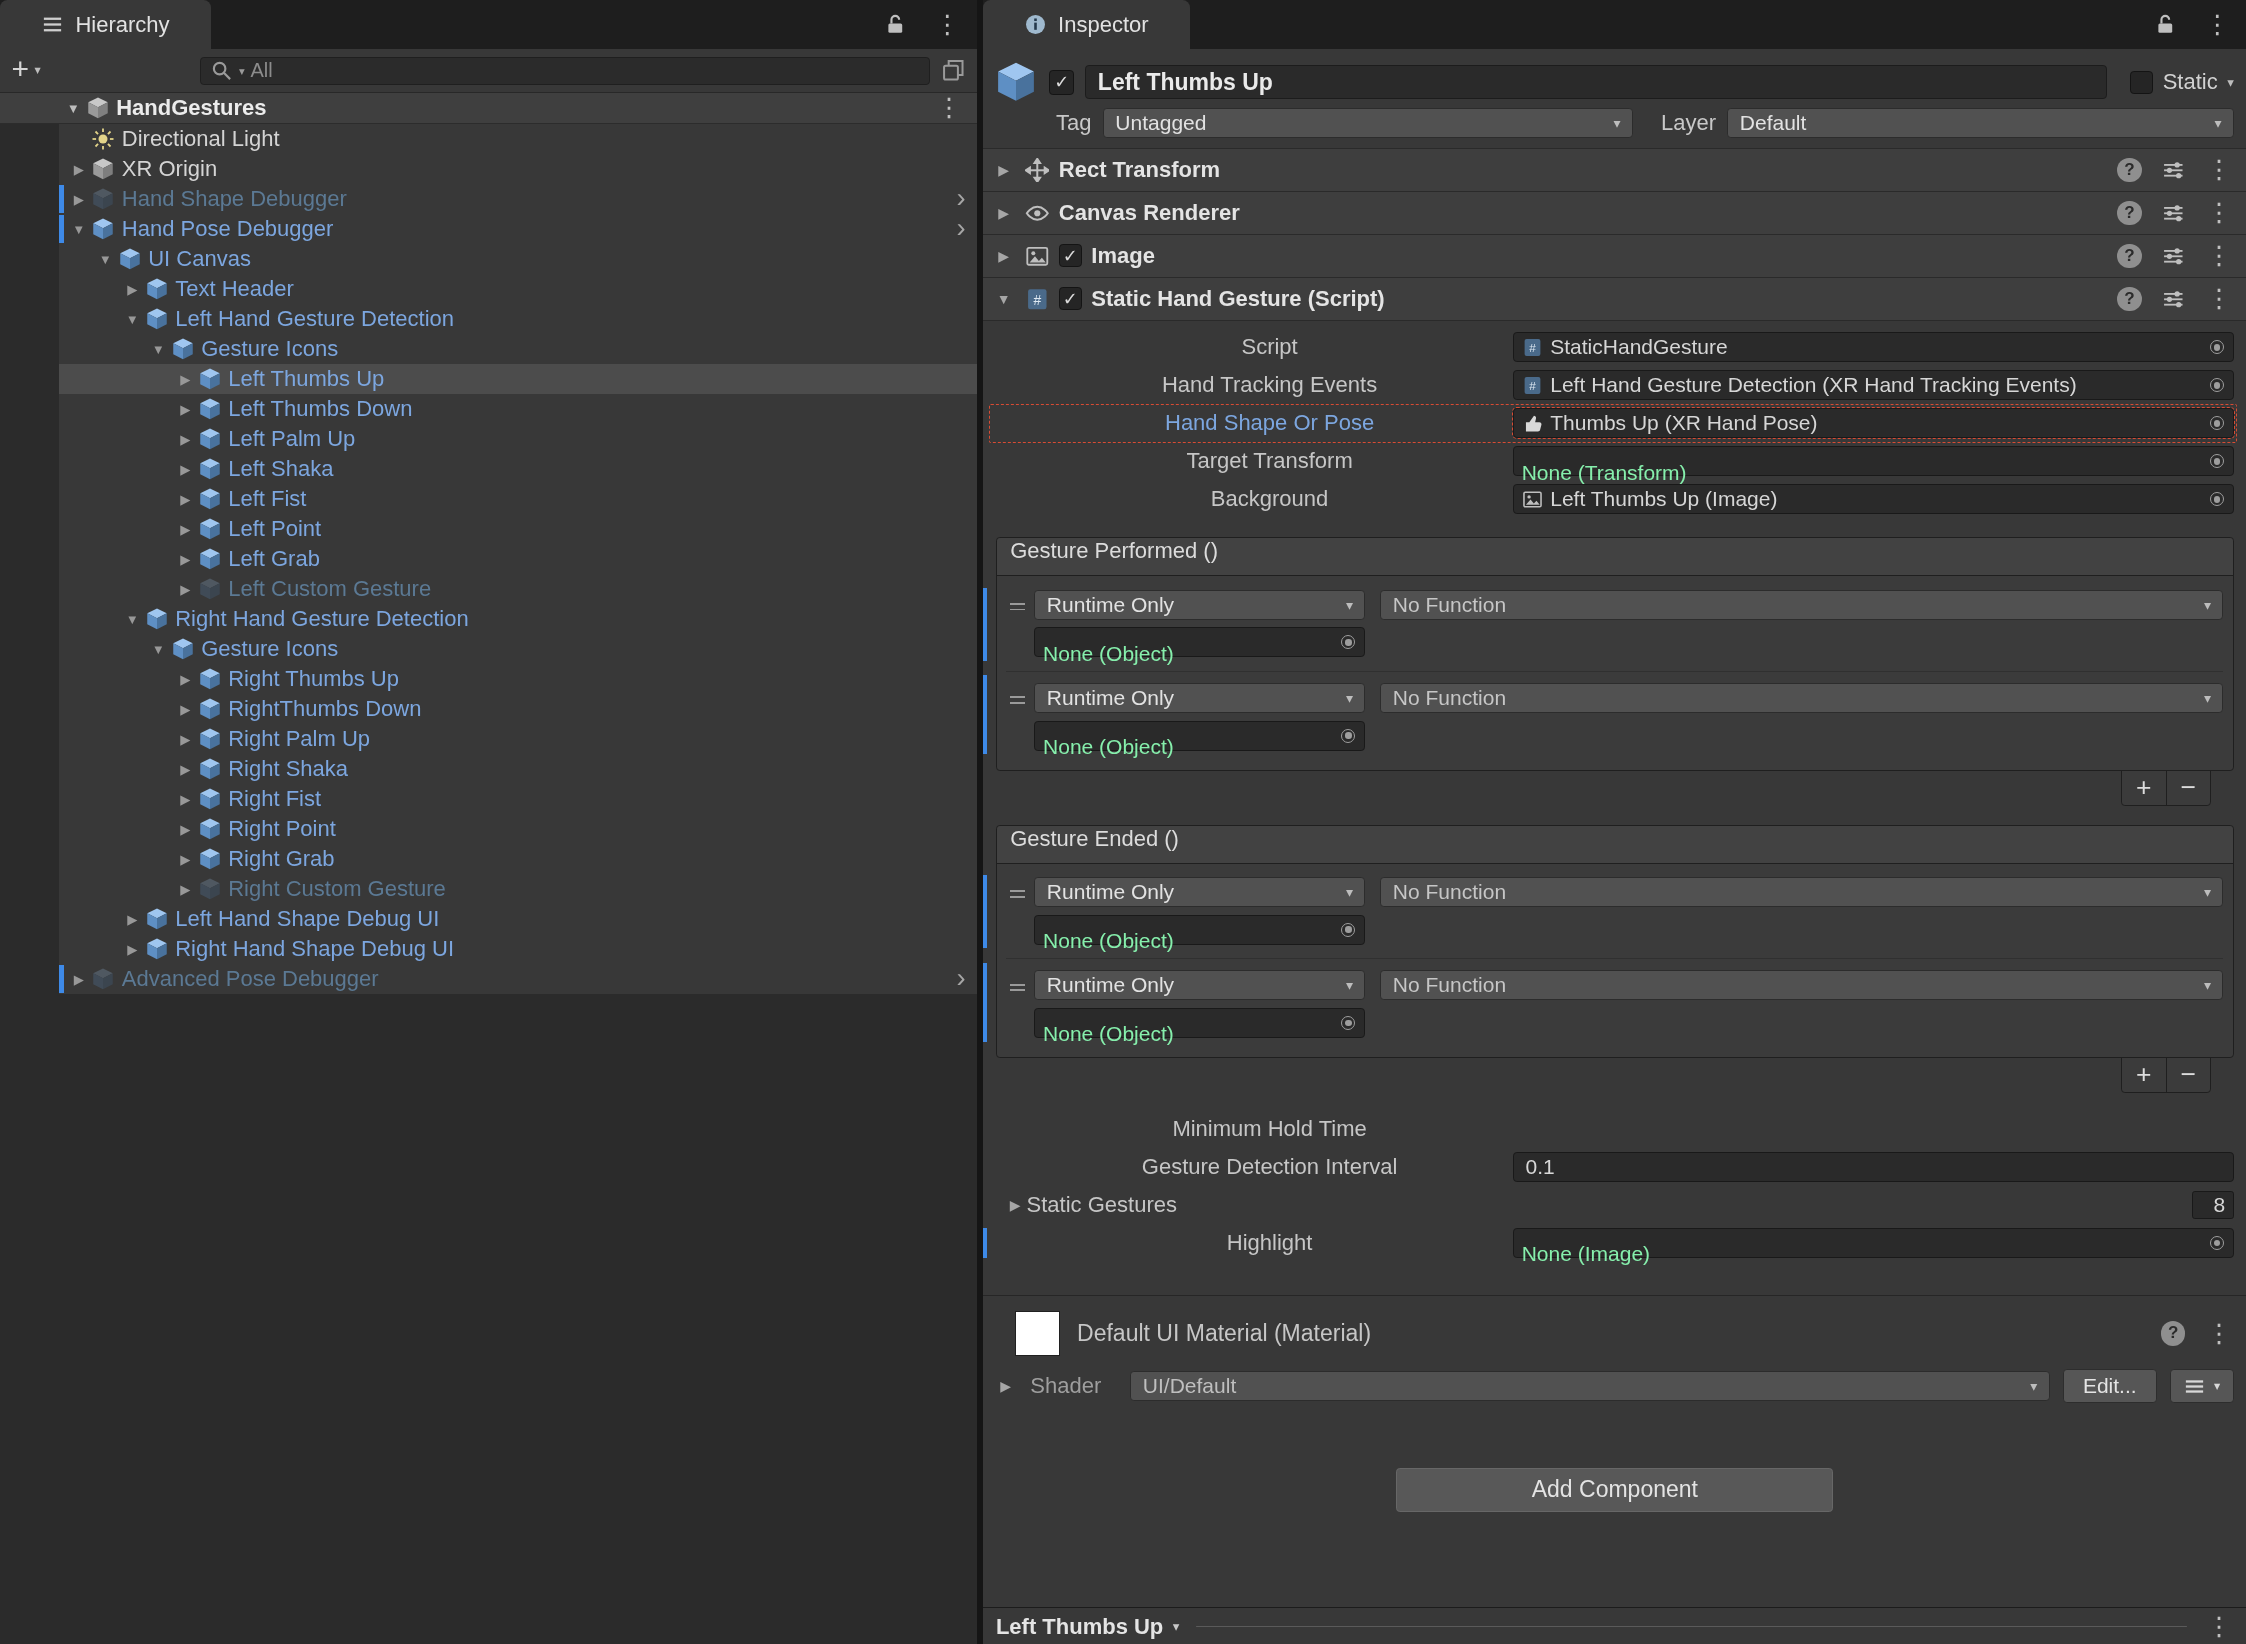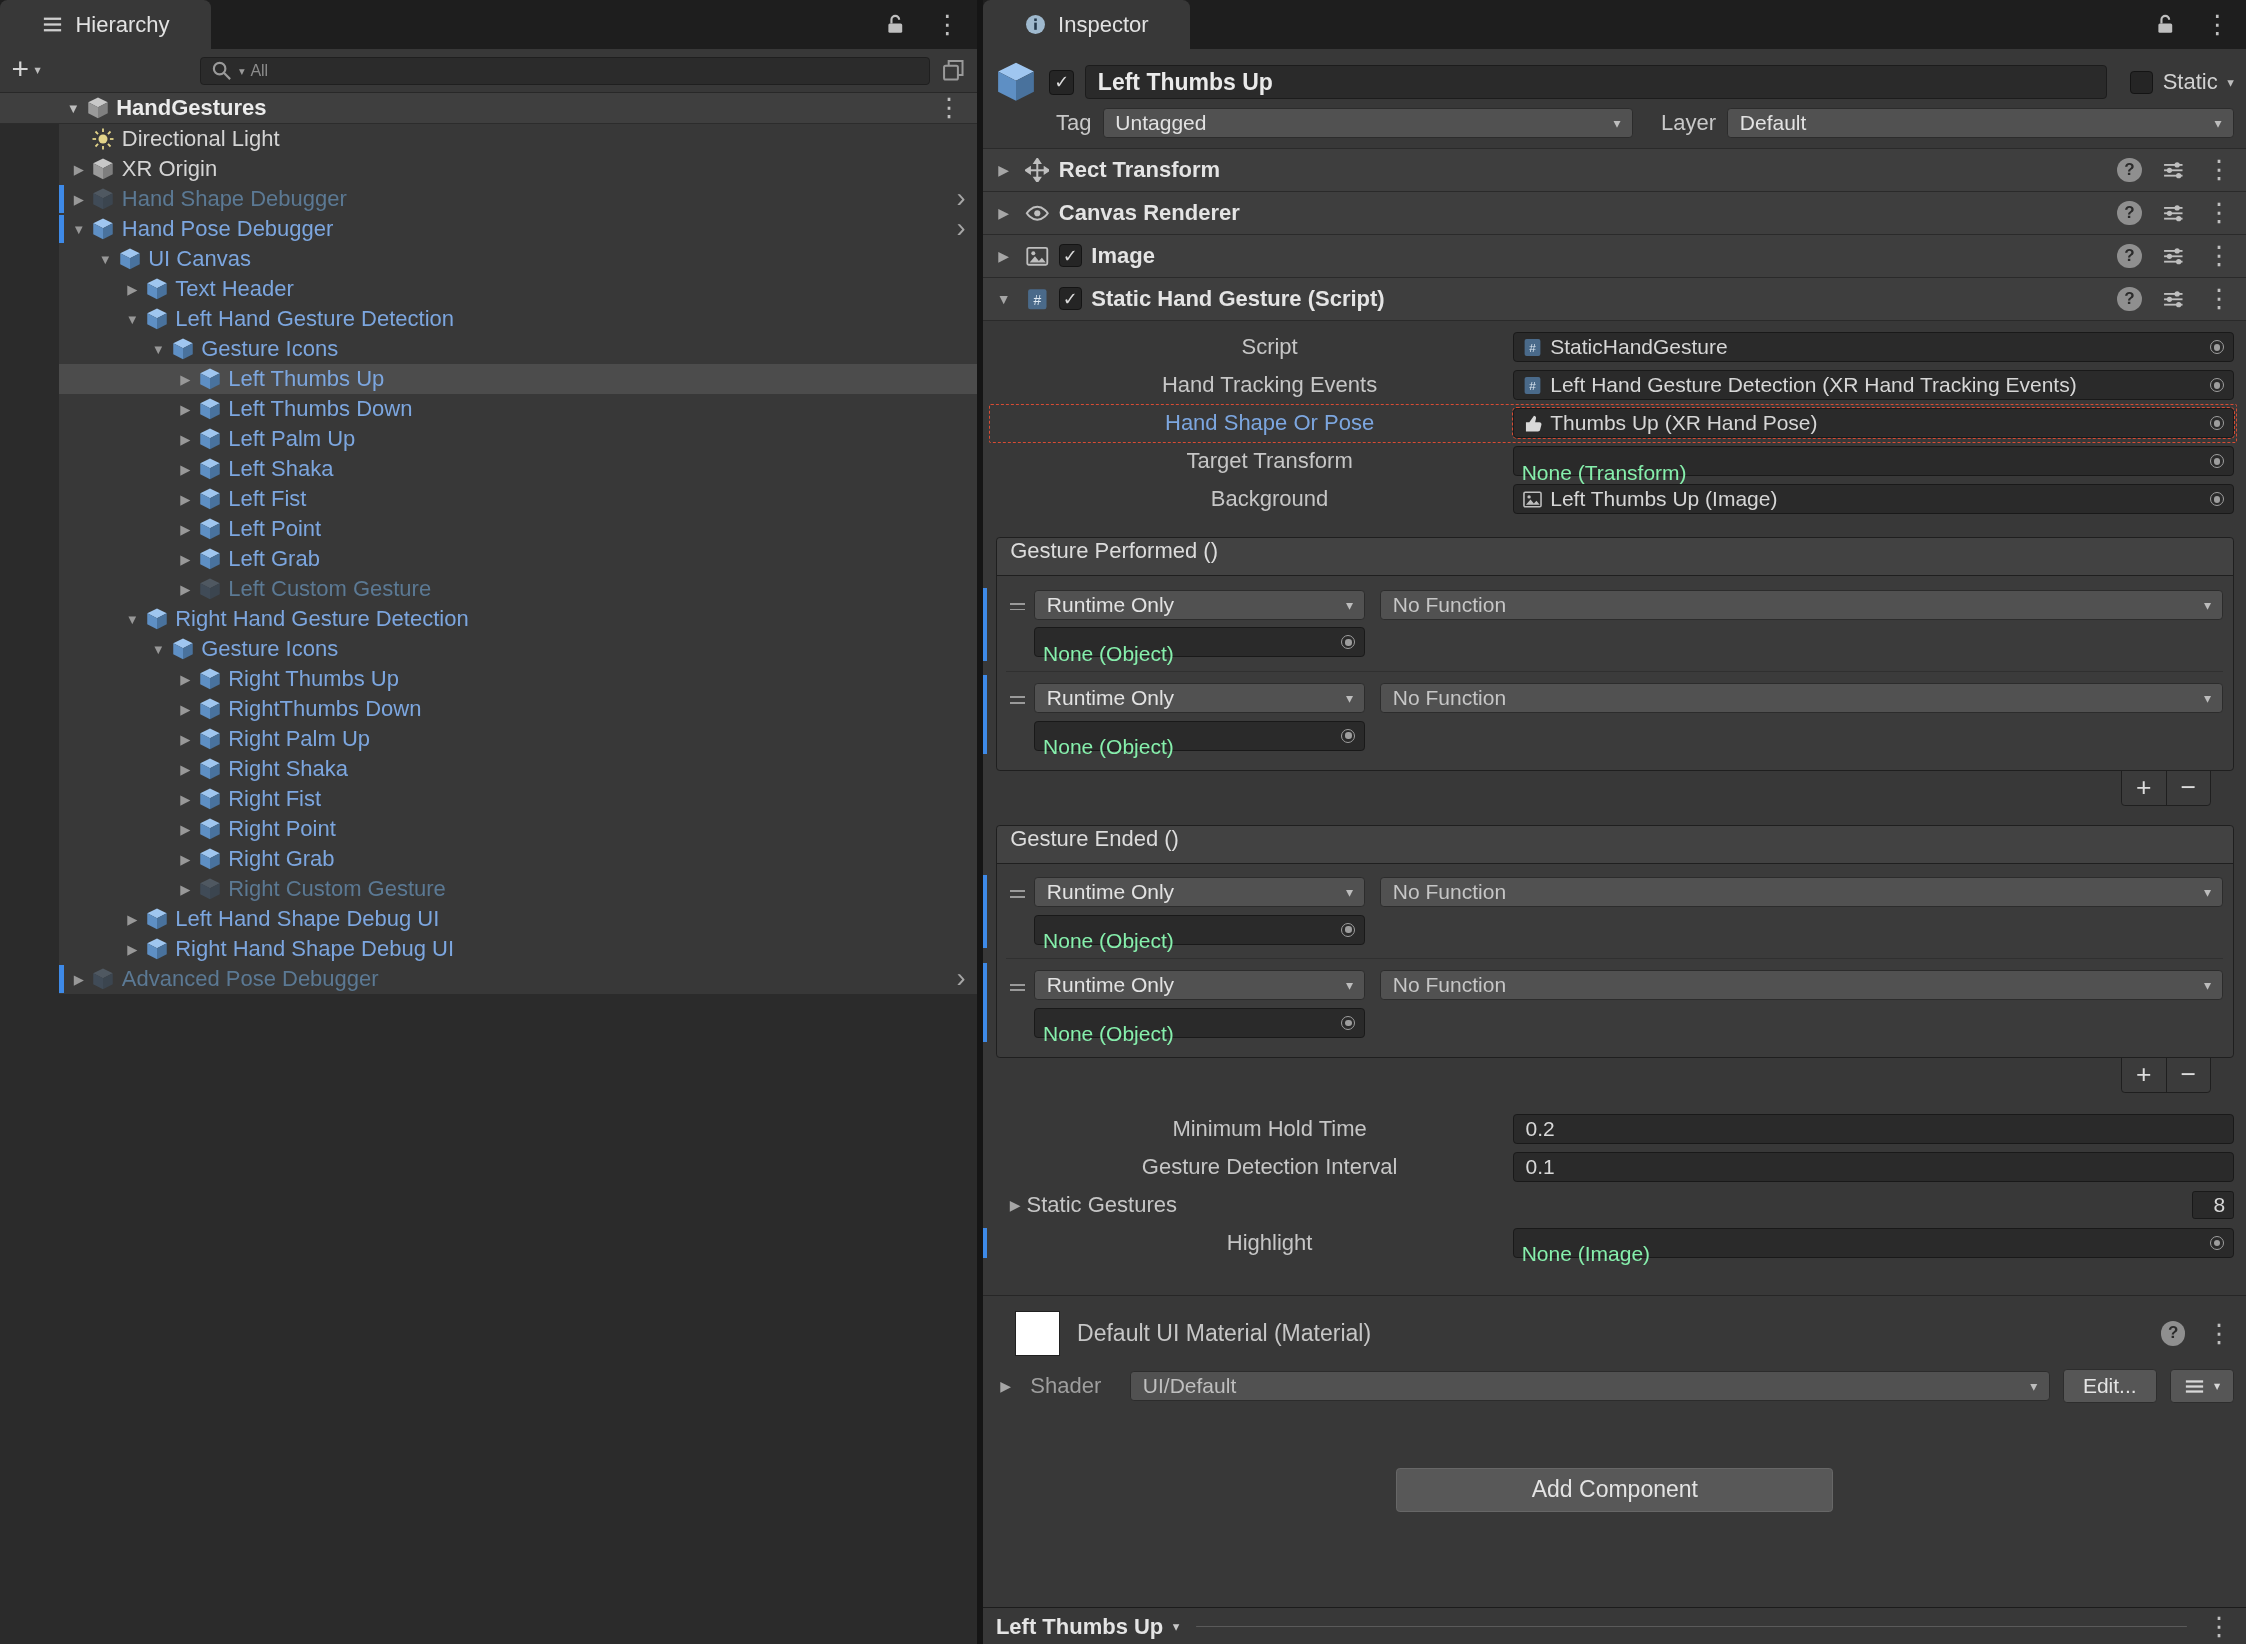--- a/index.html
+++ b/index.html
@@ -30,21 +30,21 @@
 
   
   .hierarchy { width:977px; display:flex; flex-direction:column; background:#2B2B2B; flex-shrink:0; }
   .h-toolbar { height:44px; background:#383838; border-bottom:0.9px solid #282828;
                display:flex; align-items:center; padding:0 11.4px; flex-shrink:0; }
   .add-btn { display:flex; align-items:center; gap:5.7px; color:#D6D6D6; }
   .add-btn .plus { font-size:30px; line-height:1; margin-top:-3.8px; }
   .add-btn .dn { font-size:12.3px; color:#BDBDBD; }
   .search { margin-left:159px; flex:1; height:28px; background:#2B2B2B; border:0.9px solid #1F1F1F;
             border-radius:3.8px; display:flex; align-items:center; padding:0 9.5px; gap:5.7px; }
-  .search input { flex:1; background:transparent; border:none; outline:none; color:#86efac; font-size:16px;
+  .search input { flex:1; background:transparent; border:none; outline:none; color:#86efac; font-size:20px;
                   font-family:inherit; }
   .search input::placeholder { color:#8C8C8C; }
   .search-ext { margin-left:11.4px; width:24.6px; height:24.6px; }
 
   .tree { flex:1; background:#2B2B2B; overflow:hidden; }
   .scene-row { height:31px; background:#3F3F3F; border-bottom:0.9px solid #2C2C2C; display:flex;
                align-items:center; padding-left:61px; position:relative; }
   .scene-row .row-label { font-weight:bold; color:#ECECEC; }
   .scene-row .kebab { position:absolute; right:13.2px; }
   .tree-row { height:30px; margin-left:59px; width:918px; background:#383838; display:flex;
@@ -945,23 +945,20 @@
       </div>
       <div class="event-footer">
         <div class="pm-bar">
           <span class="pm-btn">+</span>
           <span class="pm-btn">−</span>
         </div>
       </div>
 
       <div class="prop-row after-events">
         <span class="prop-label">Minimum Hold Time</span>
-        <div class="text-field">
-          <span>0.2</span>
-        </div>
       </div>
       <div class="prop-row">
         <span class="prop-label">Gesture Detection Interval</span>
         <div class="text-field">
           <span>0.1</span>
         </div>
       </div>
       <div class="prop-row">
         <span class="fold" style="margin-left:9.5px">▶</span>
         <span style="color:#C6C6C6">Static Gestures</span>

